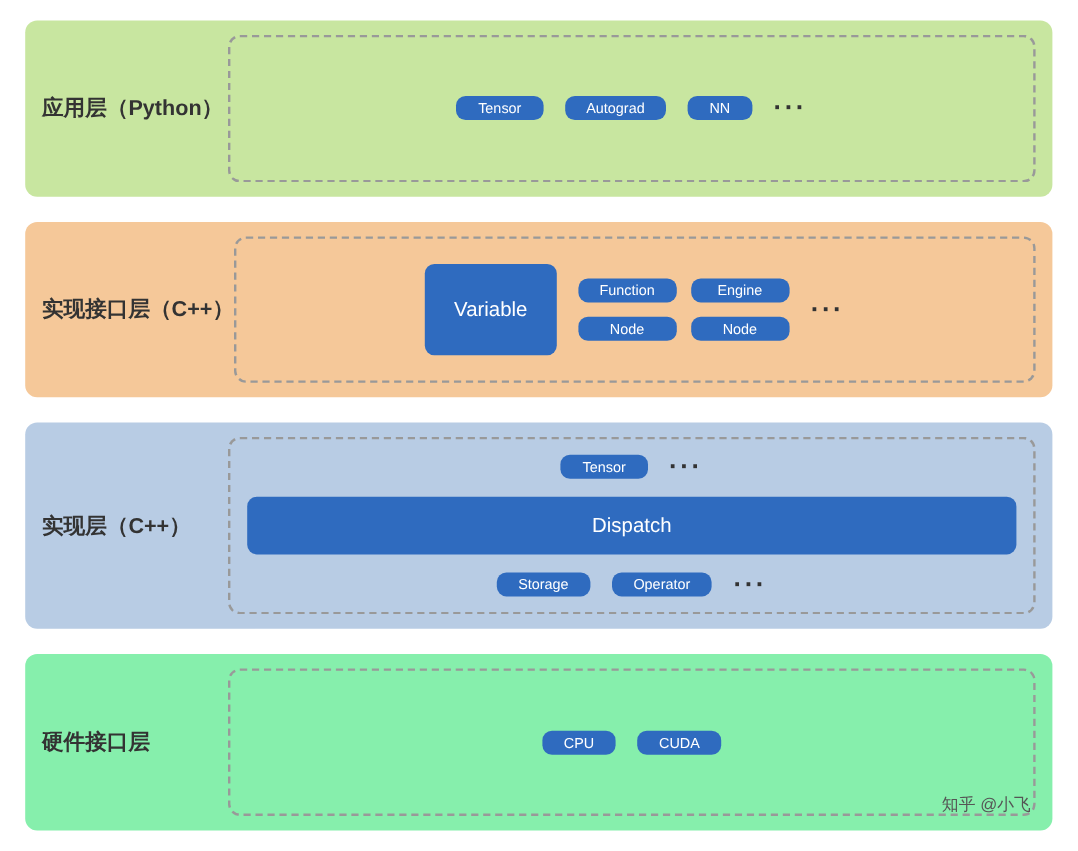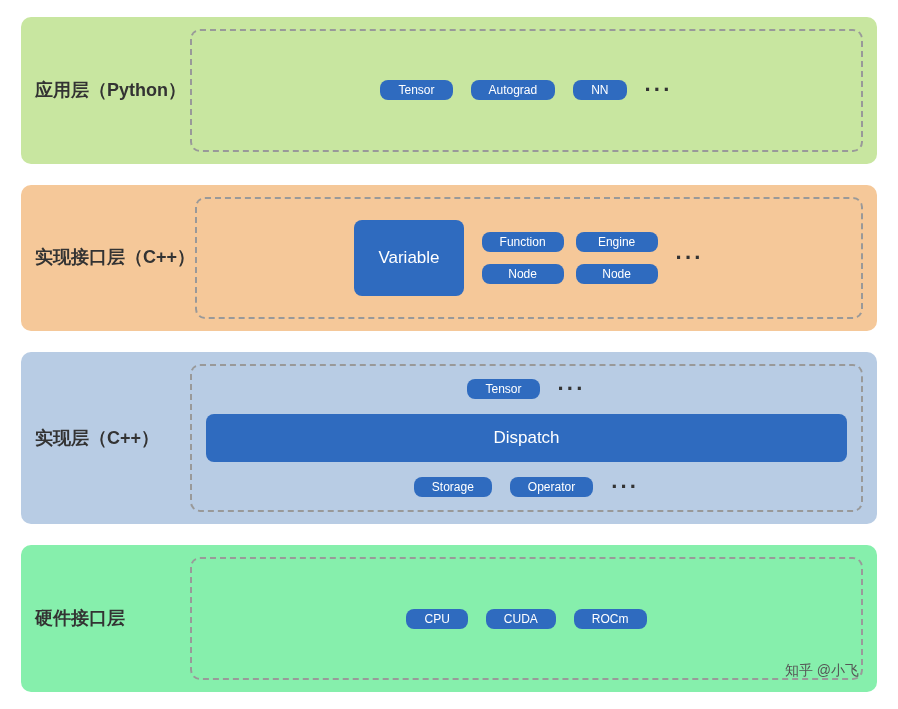--- a/index.html
+++ b/index.html
@@ -182,19 +182,18 @@
       </div>
     </div>
   </div>
 
   <div class="layer layer-hw" style="position:relative;">
     <div class="layer-label">硬件接口层</div>
     <div class="layer-inner">
       <div class="hw-inner-content">
         <div class="btn">CPU</div>
         <div class="btn">CUDA</div>
-        <div class="btn">ROCm</div>
       </div>
     </div>
     <div class="watermark">知乎 @小飞</div>
   </div>
 
 </div>
 
 </body></html>

